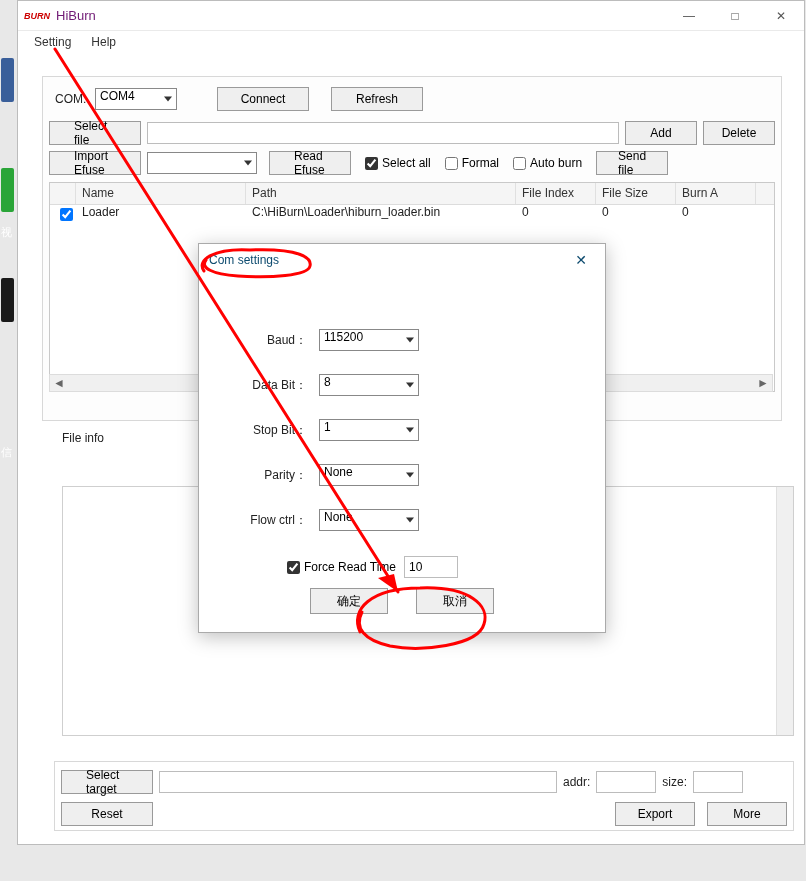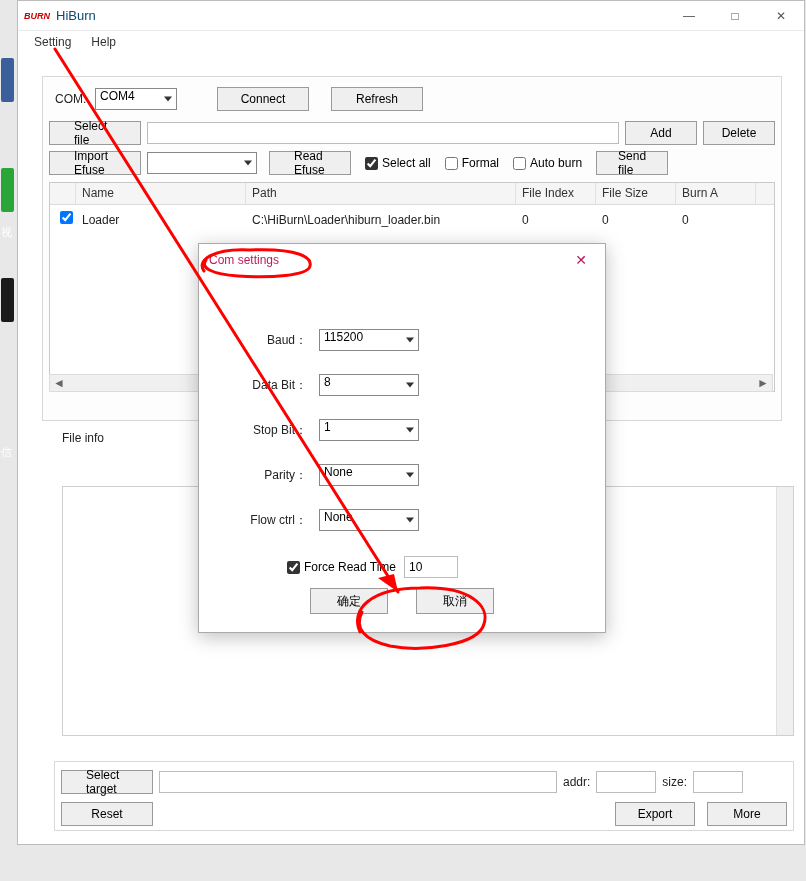--- a/index.html
+++ b/index.html
@@ -1,49 +1,49 @@
 <!DOCTYPE html>
 <html><head>
 <meta charset="utf-8">
 <style>
   * { box-sizing: border-box; font-family: "Segoe UI", Tahoma, sans-serif; font-size: 12px; }
   body { margin:0; padding:0; background:#e8e8e8; width:806px; height:881px; position:relative; overflow:hidden; }
   .window { position:absolute; left:17px; top:0; width:788px; height:845px; background:#fff; border:1px solid #bcbcbc; }
   .titlebar { height:30px; display:flex; align-items:center; padding:0 0 0 6px; background:#fff; border-bottom:1px solid #eaeaea; }
   .logo { font-size:9px; font-weight:bold; color:#c00; font-style:italic; margin-right:6px; }
-  .title { color:#0c4a6e; font-size:13px; flex:1; }
+  .title { color:#701a75; font-size:13px; flex:1; }
   .winbtns { display:flex; }
   .winbtn { width:46px; height:30px; display:flex; align-items:center; justify-content:center; color:#555; }
   .menubar { height:22px; display:flex; align-items:center; padding:0 8px; color:#333; }
   .menuitem { padding:2px 8px; margin-right:4px; }
   .body-area { position:absolute; left:8px; top:60px; right:8px; bottom:8px; }
   .groupbox { position:absolute; border:1px solid #d8d8d8; background:#fdfdfd; }
   .g1 { left:16px; top:15px; width:740px; height:345px; }
   .row { position:absolute; display:flex; align-items:center; }
   .lbl { color:#222; }
   .combo { height:22px; border:1px solid #888; background:#fff; display:inline-flex; align-items:flex-start; padding:0 4px; position:relative; }
   .combo::after { content:""; position:absolute; right:4px; top:50%; width:0;height:0;border-left:4px solid transparent;border-right:4px solid transparent;border-top:5px solid #333; transform:translateY(-50%);}
   .btn { height:24px; border:1px solid #9a9a9a; background:#efefef; display:inline-flex; align-items:center; justify-content:center; padding:0 24px; }
   .txt { height:22px; border:1px solid #bcbcbc; background:#fff; padding:0 4px; display:inline-flex; align-items:center; }
   .chk { display:inline-flex; align-items:center; }
   .chk input { margin:0 4px 0 0; accent-color:#333;}
   .table { position:absolute; left:6px; top:105px; width:726px; height:210px; border:1px solid #c9c9c9; background:#fff; overflow:hidden; }
   .thead { display:flex; background:#f5f5f5; border-bottom:1px solid #dcdcdc; height:22px; }
   .th { border-right:1px solid #e0e0e0; padding:3px 6px; color:#333; }
-  .trow { display:flex; height:22px; align-items:flex-end; }
+  .trow { display:flex; height:22px; align-items:flex-start; }
   .td { border-right:1px solid transparent; padding:0 6px; color:#222; }
   .hscroll { position:absolute; left:6px; right:8px; bottom:28px; height:18px; background:#f0f0f0; border:1px solid #dcdcdc; display:flex; justify-content:space-between; align-items:center; padding:0 2px; }
   .scrollarrow{width:14px;height:14px;display:flex;align-items:center;justify-content:center;color:#666;}
   .fileinfo-lbl{ position:absolute; left:36px; top:370px; color:#222;}
   .logbox { position:absolute; left:36px; top:425px; width:732px; height:250px; border:1px solid #cfcfcf; background:#fff;}
   .logbox-scroll{position:absolute;right:0;top:0;bottom:0;width:17px;background:#f0f0f0;border-left:1px solid #e0e0e0;}
   .bottom { position:absolute; left:28px; top:700px; width:740px; height:70px; border:1px solid #d8d8d8; }
   
   .dialog { position:absolute; left:198px; top:243px; width:408px; height:390px; background:#fff; border:1px solid #aaa; box-shadow:0 4px 18px rgba(0,0,0,.25); }
-  .dlg-title{ height:32px; display:flex; align-items:center; padding:0 10px; color:#be185d; font-size:13px; }
+  .dlg-title{ height:32px; display:flex; align-items:center; padding:0 10px; color:#0c4a6e; font-size:13px; }
   .dlg-close{ margin-left:auto; width:28px; height:28px; display:flex; align-items:center; justify-content:center; font-size:14px; }
   .dlg-row{ position:absolute; display:flex; align-items:center; width:100%; }
   .dlg-lbl{ width:120px; text-align:right; padding-right:12px; color:#222;}
   .dlg-combo{ width:100px; }
   .dlg-btns{ position:absolute; left:0; bottom:18px; width:100%; display:flex; justify-content:center; gap:28px; }
   .dlg-btn{ width:78px; height:26px; }
   
   .anno{position:absolute;left:0;top:0;width:806px;height:881px;pointer-events:none;}
   
   .desk{position:absolute;}

